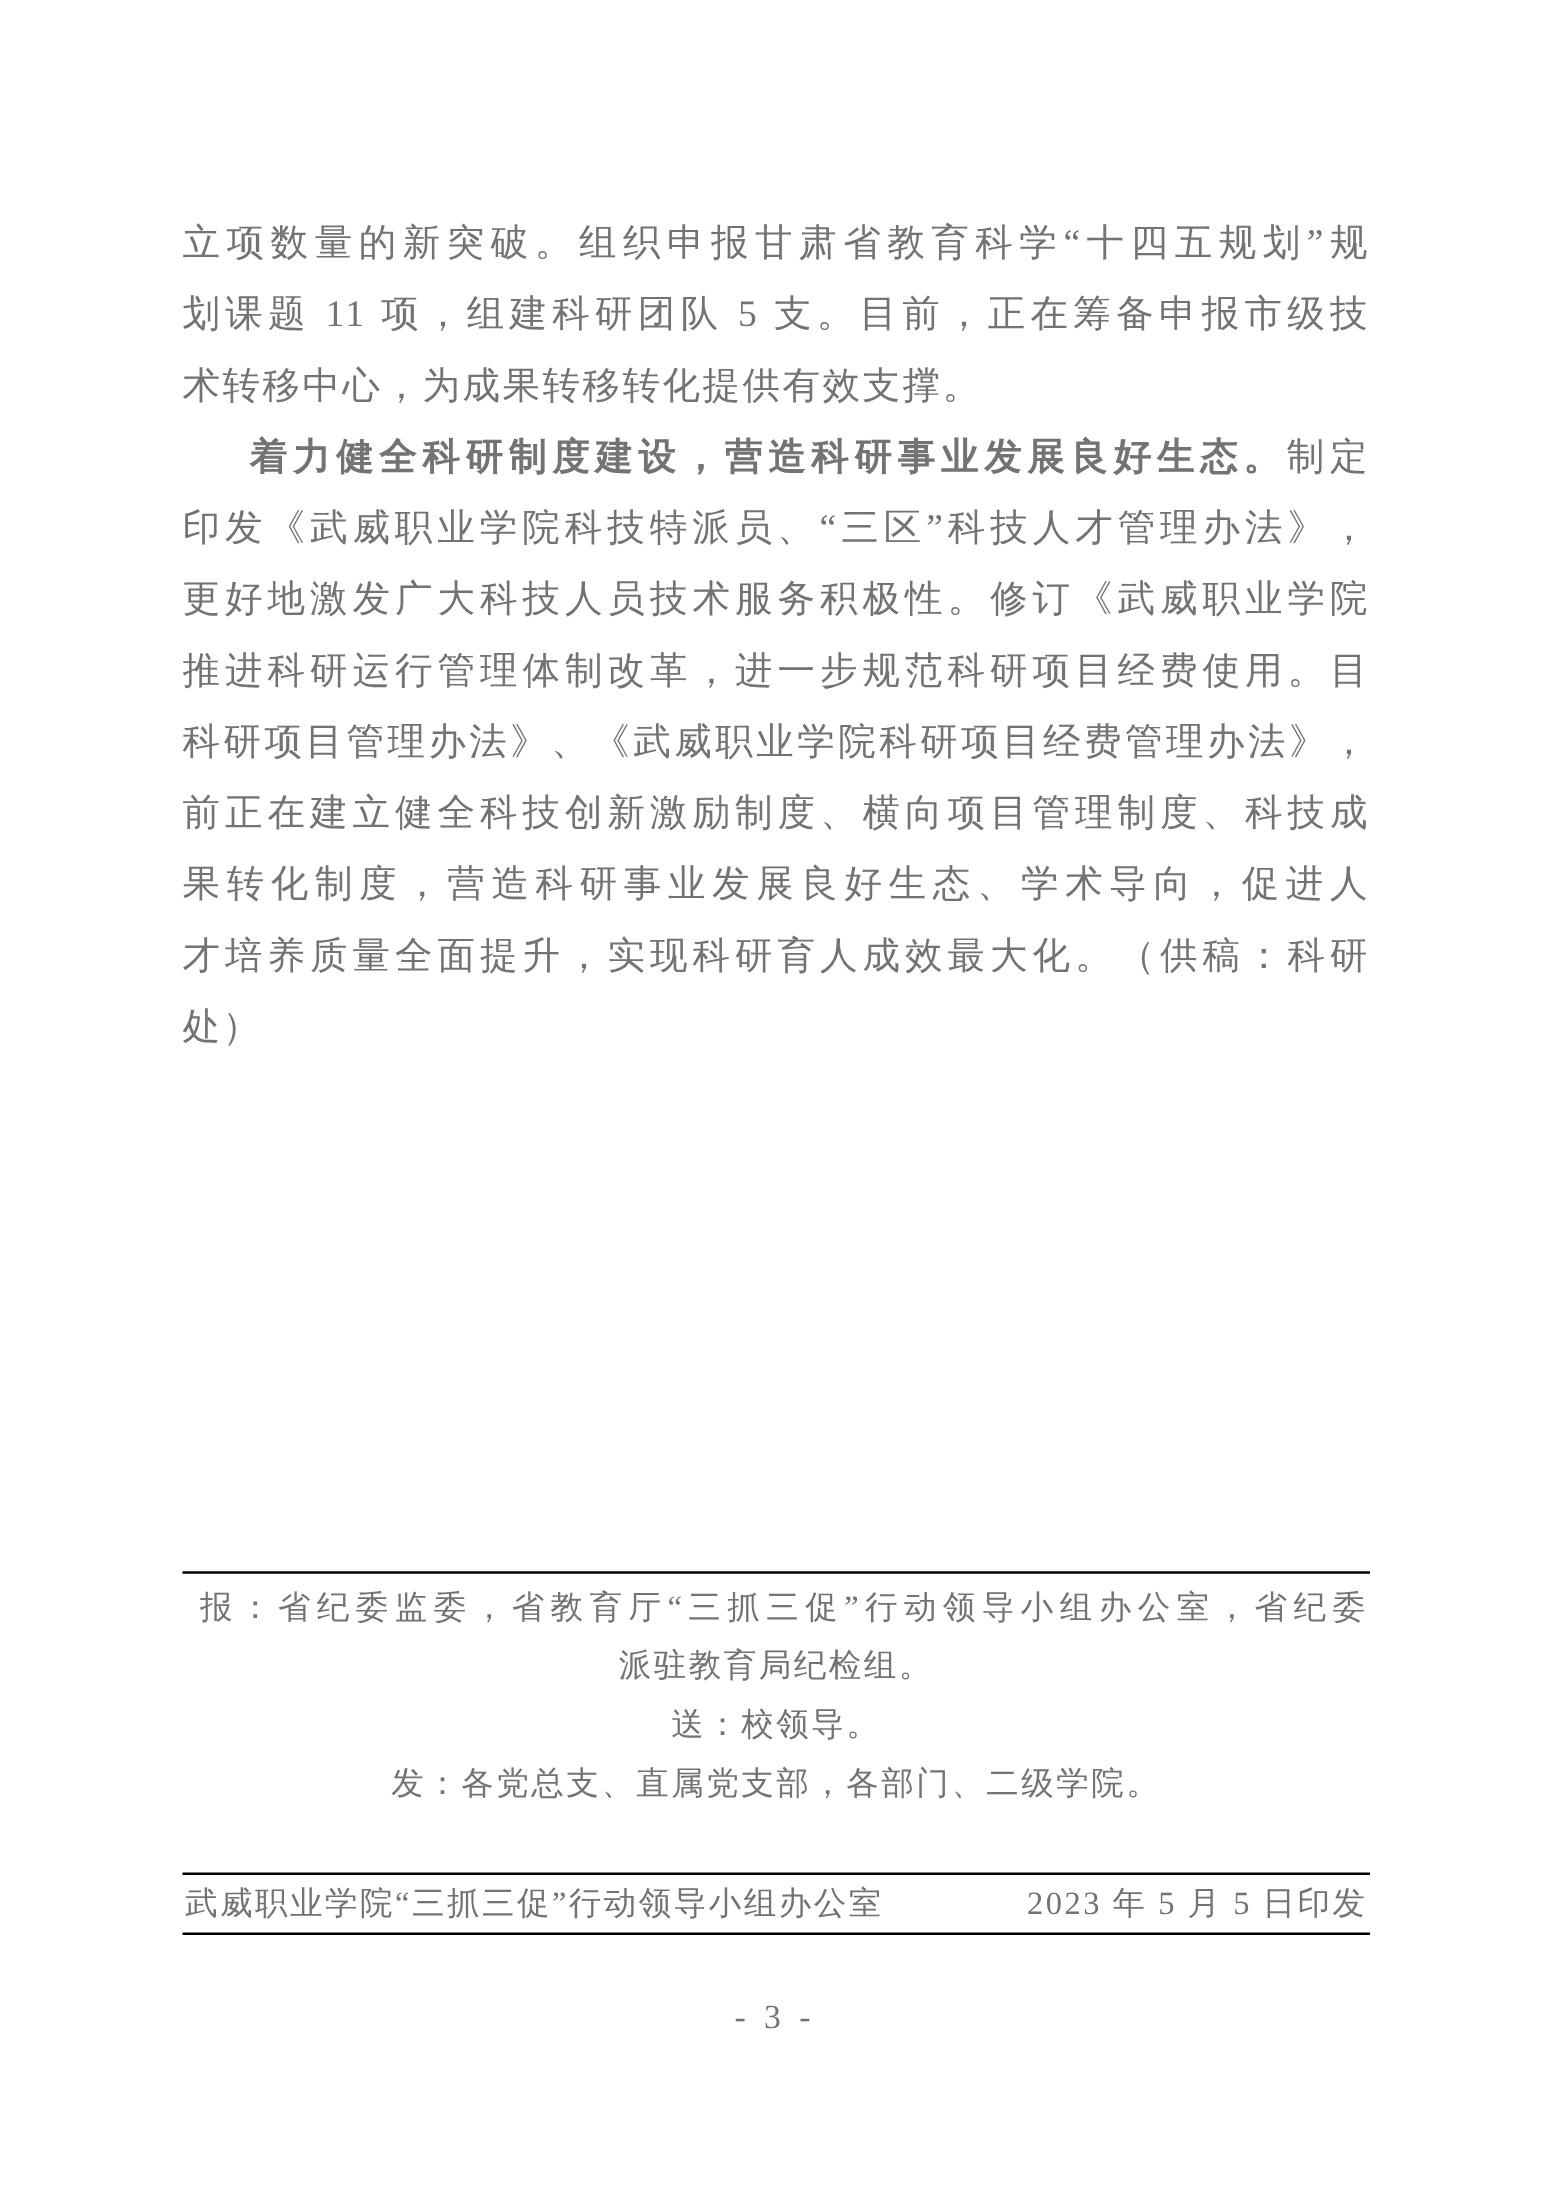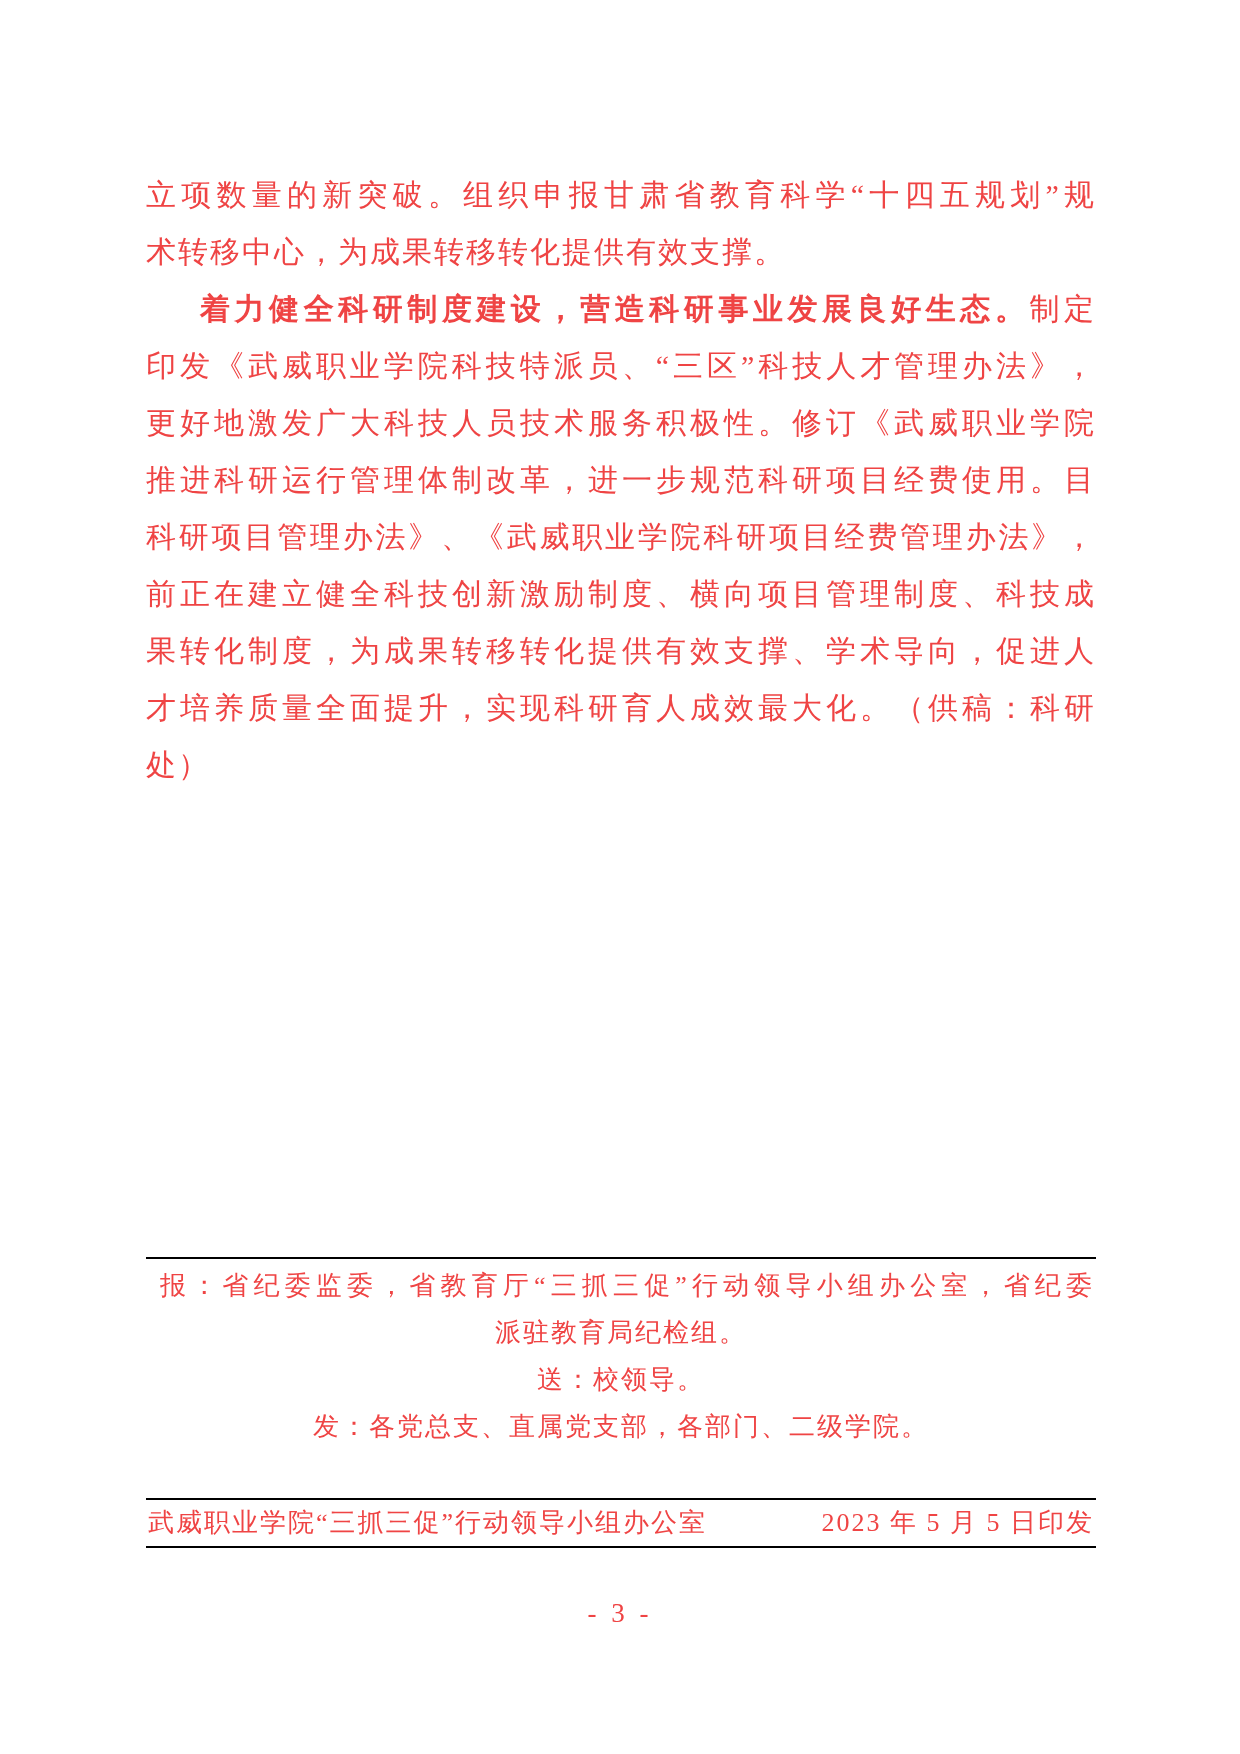--- a/index.html
+++ b/index.html
@@ -1,21 +1,21 @@
 <!DOCTYPE html>
 <html><head>
 <meta charset="utf-8">
 <style>
   html, body { margin: 0; padding: 0; background: #ffffff; }
   .page {
     position: relative;
     width: 1240px;
     height: 1754px;
     background: #ffffff;
-    color: #ef4444;
+    color: #737373;
     font-family: "Liberation Serif", "DejaVu Serif", serif;
     overflow: hidden;
   }
   .body-text {
     position: absolute;
     left: 146px;
     top: 166px;
     width: 950px;
     font-size: 30px;
     line-height: 57px;
@@ -83,30 +83,31 @@
     letter-spacing: 4px;
   }
 </style>
 </head>
 <body>
 
 <div class="page">
 
   <div class="body-text">
     <div class="bline j">立项数量的新突破。组织申报甘肃省教育科学“十四五规划”规</div>
+    <div class="bline j">划课题 11 项，组建科研团队 5 支。目前，正在筹备申报市级技</div>
     <div class="bline">术转移中心，为成果转移转化提供有效支撑。</div>
     <div class="bline j indent">
       <span class="bold-lead">着力健全科研制度建设，营造科研事业发展良好生态。</span><span>制定</span>
     </div>
     <div class="bline j">印发《武威职业学院科技特派员、“三区”科技人才管理办法》，</div>
     <div class="bline j">更好地激发广大科技人员技术服务积极性。修订《武威职业学院</div>
     <div class="bline j">推进科研运行管理体制改革，进一步规范科研项目经费使用。目</div>
     <div class="bline j">科研项目管理办法》、《武威职业学院科研项目经费管理办法》，</div>
     <div class="bline j">前正在建立健全科技创新激励制度、横向项目管理制度、科技成</div>
-    <div class="bline j">果转化制度，为成果转移转化提供有效支撑、学术导向，促进人</div>
+    <div class="bline j">果转化制度，营造科研事业发展良好生态、学术导向，促进人</div>
     <div class="bline j">才培养质量全面提升，实现科研育人成效最大化。（供稿：科研</div>
     <div class="bline">处）</div>
   </div>
 
   <div class="rule rule-1"></div>
 
   <div class="notes">
     <div class="nline j first">报：省纪委监委，省教育厅“三抓三促”行动领导小组办公室，省纪委</div>
     <div class="nline">派驻教育局纪检组。</div>
     <div class="nline">送：校领导。</div>

